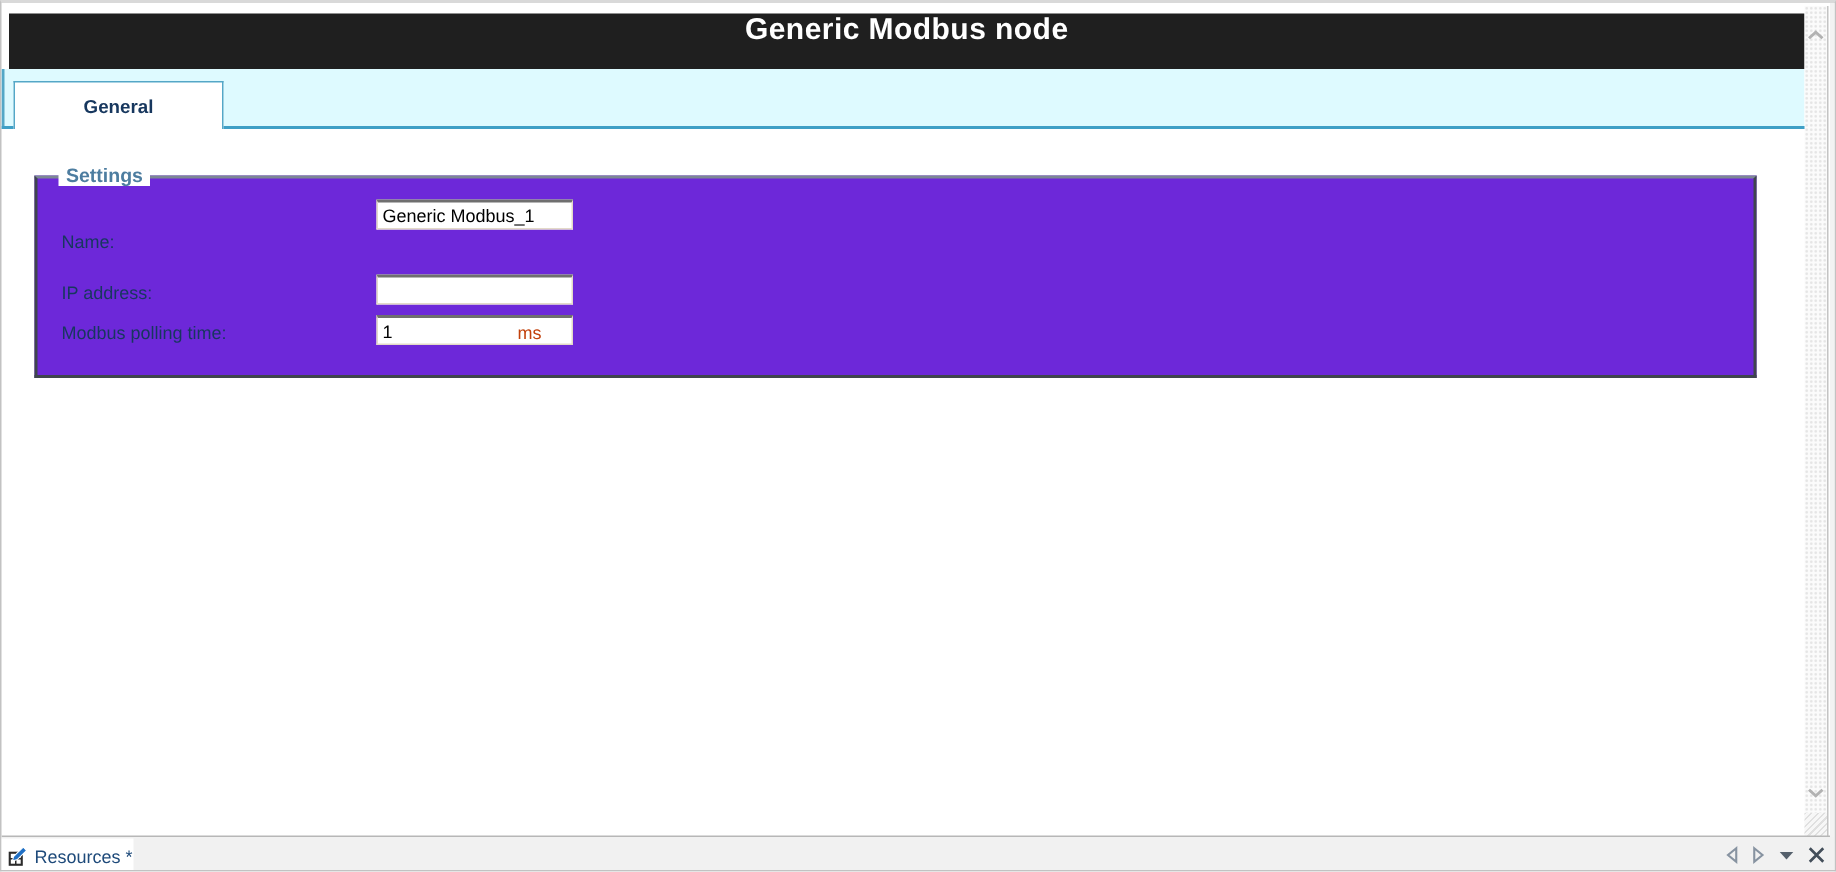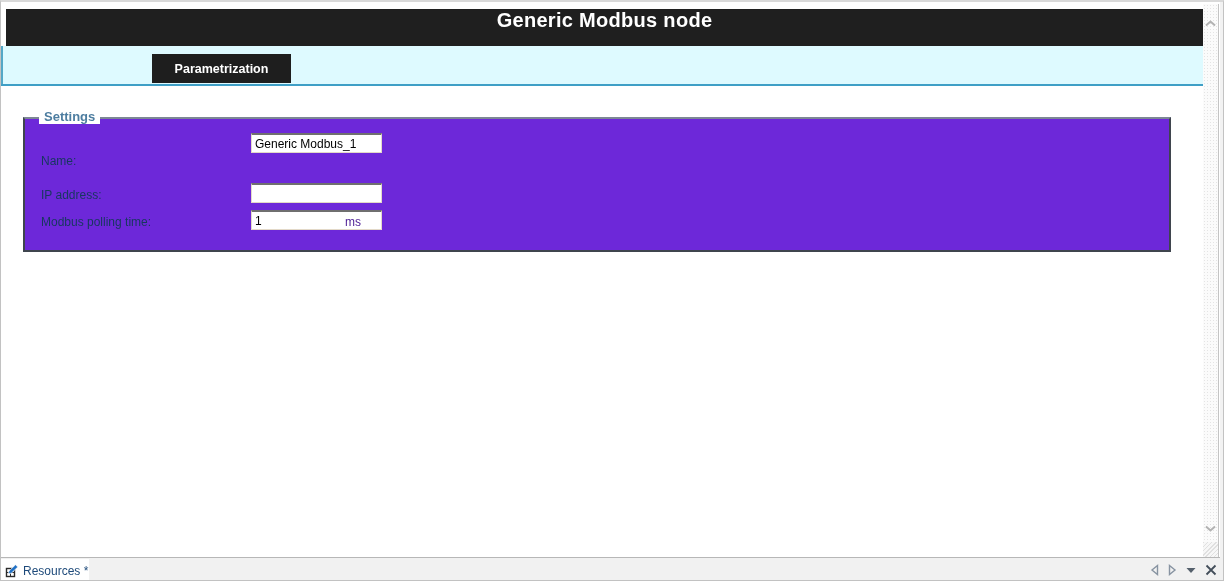--- a/index.html
+++ b/index.html
@@ -60,21 +60,21 @@
     color:#17375e; font-size:12px; white-space:nowrap;
   }
   .text-input {
     position:absolute; left:205px; width:131px; height:20px;
     background:#ffffff; color:#000;
     border:1px solid #e3d9c8; border-top:2px solid #6f6f6f;
     font-family:"Liberation Sans", sans-serif;
     font-size:12px; padding:1px 3px; outline:none;margin-left:45px;
   }
   .unit-label {
-    position:absolute; left:344px; color:#4c1d95; font-size:12px;
+    position:absolute; left:344px; color:#c2410c; font-size:12px;
   }
 
   
   .vscrollbar {
     position:absolute; left:1202px; top:2px; width:16px; height:554px;
     background-color:#fbfbfb;
     background-image:radial-gradient(#e4e4e4 0.8px, rgba(0,0,0,0) 0.9px);
     background-size:3px 3px;
     border-right:1px solid #c4c4c4;
   }
@@ -117,22 +117,22 @@
 <body>
 
 <div class="window">
 
   <div class="header">
     <span>Generic Modbus node</span>
   </div>
 
   <div class="tabstrip"></div>
   <div class="tabstrip-underline"></div>
-  <div class="tab tab-parametrization">
-    <span>Parametrization</span>
+  <div class="tab tab-general">
+    <span>General</span>
   </div>
 
   <div class="groupbox">
     <span class="groupbox-legend">Settings</span>
   </div>
 
   <span class="field-label" style="top:152px;">Name:</span>
   <input class="text-input" style="top: 131px;" type="text" value="Generic Modbus_1">
 
   <span class="field-label" style="top:186px;">IP address:</span>

